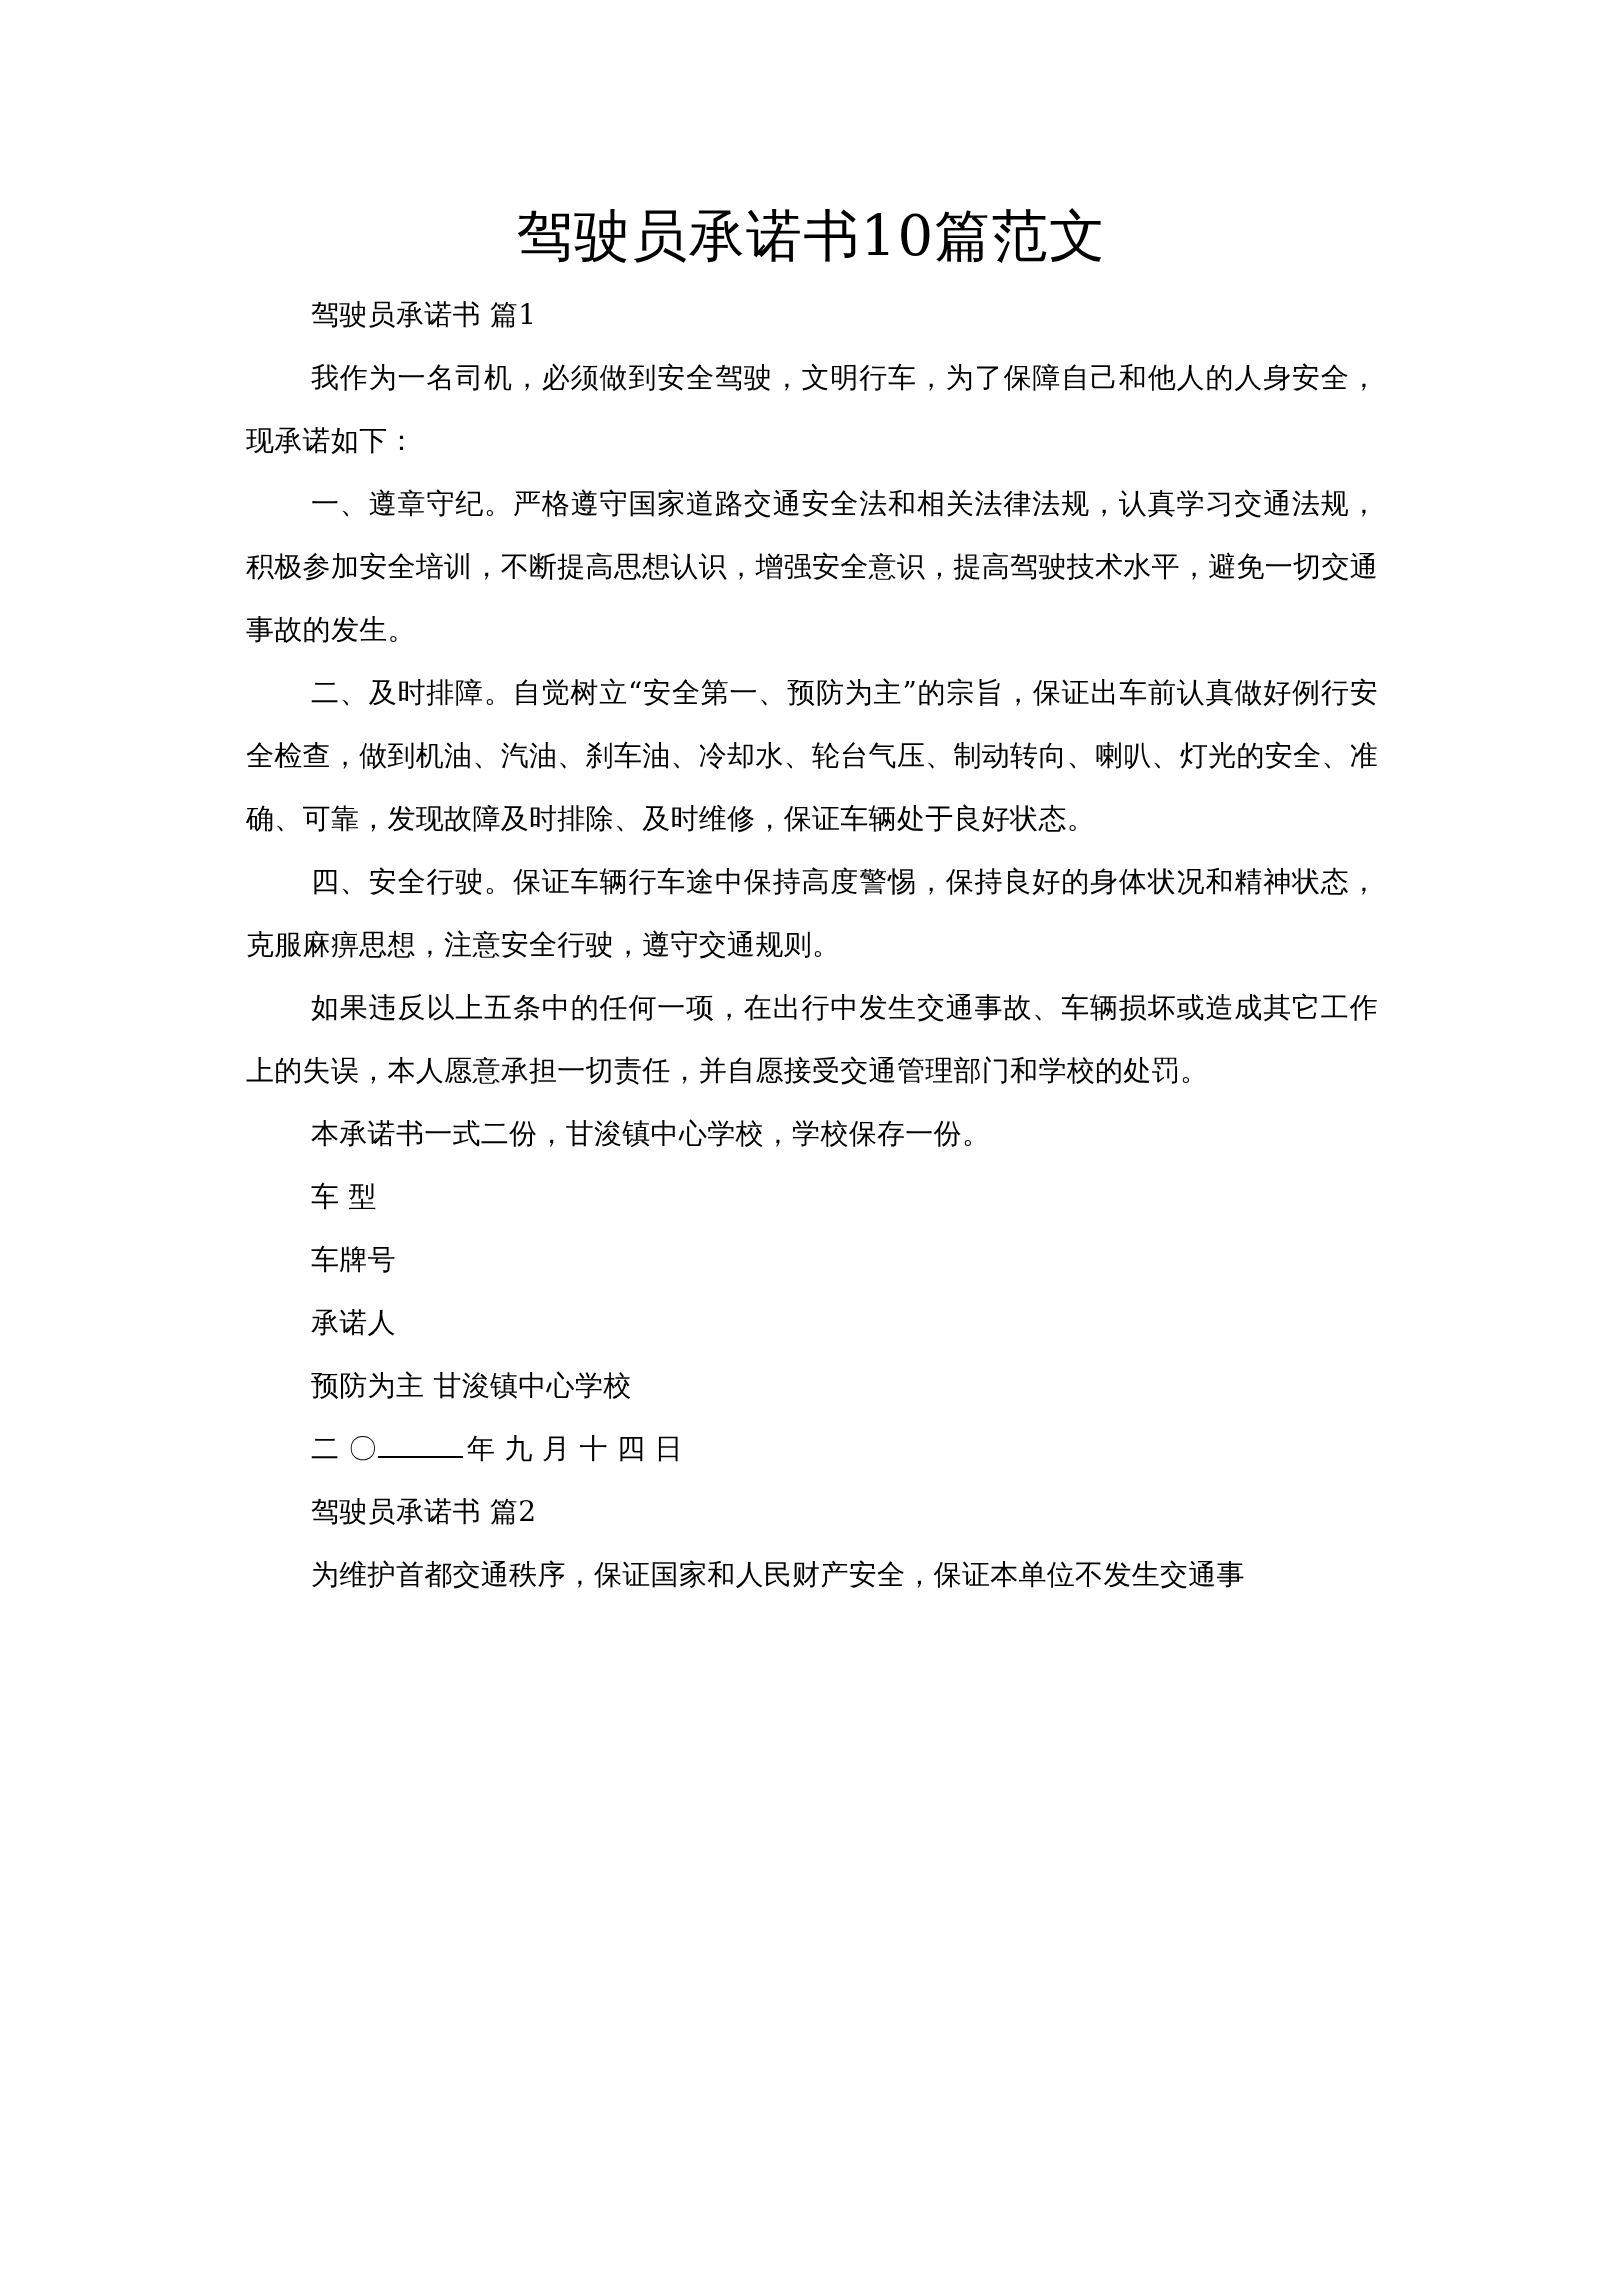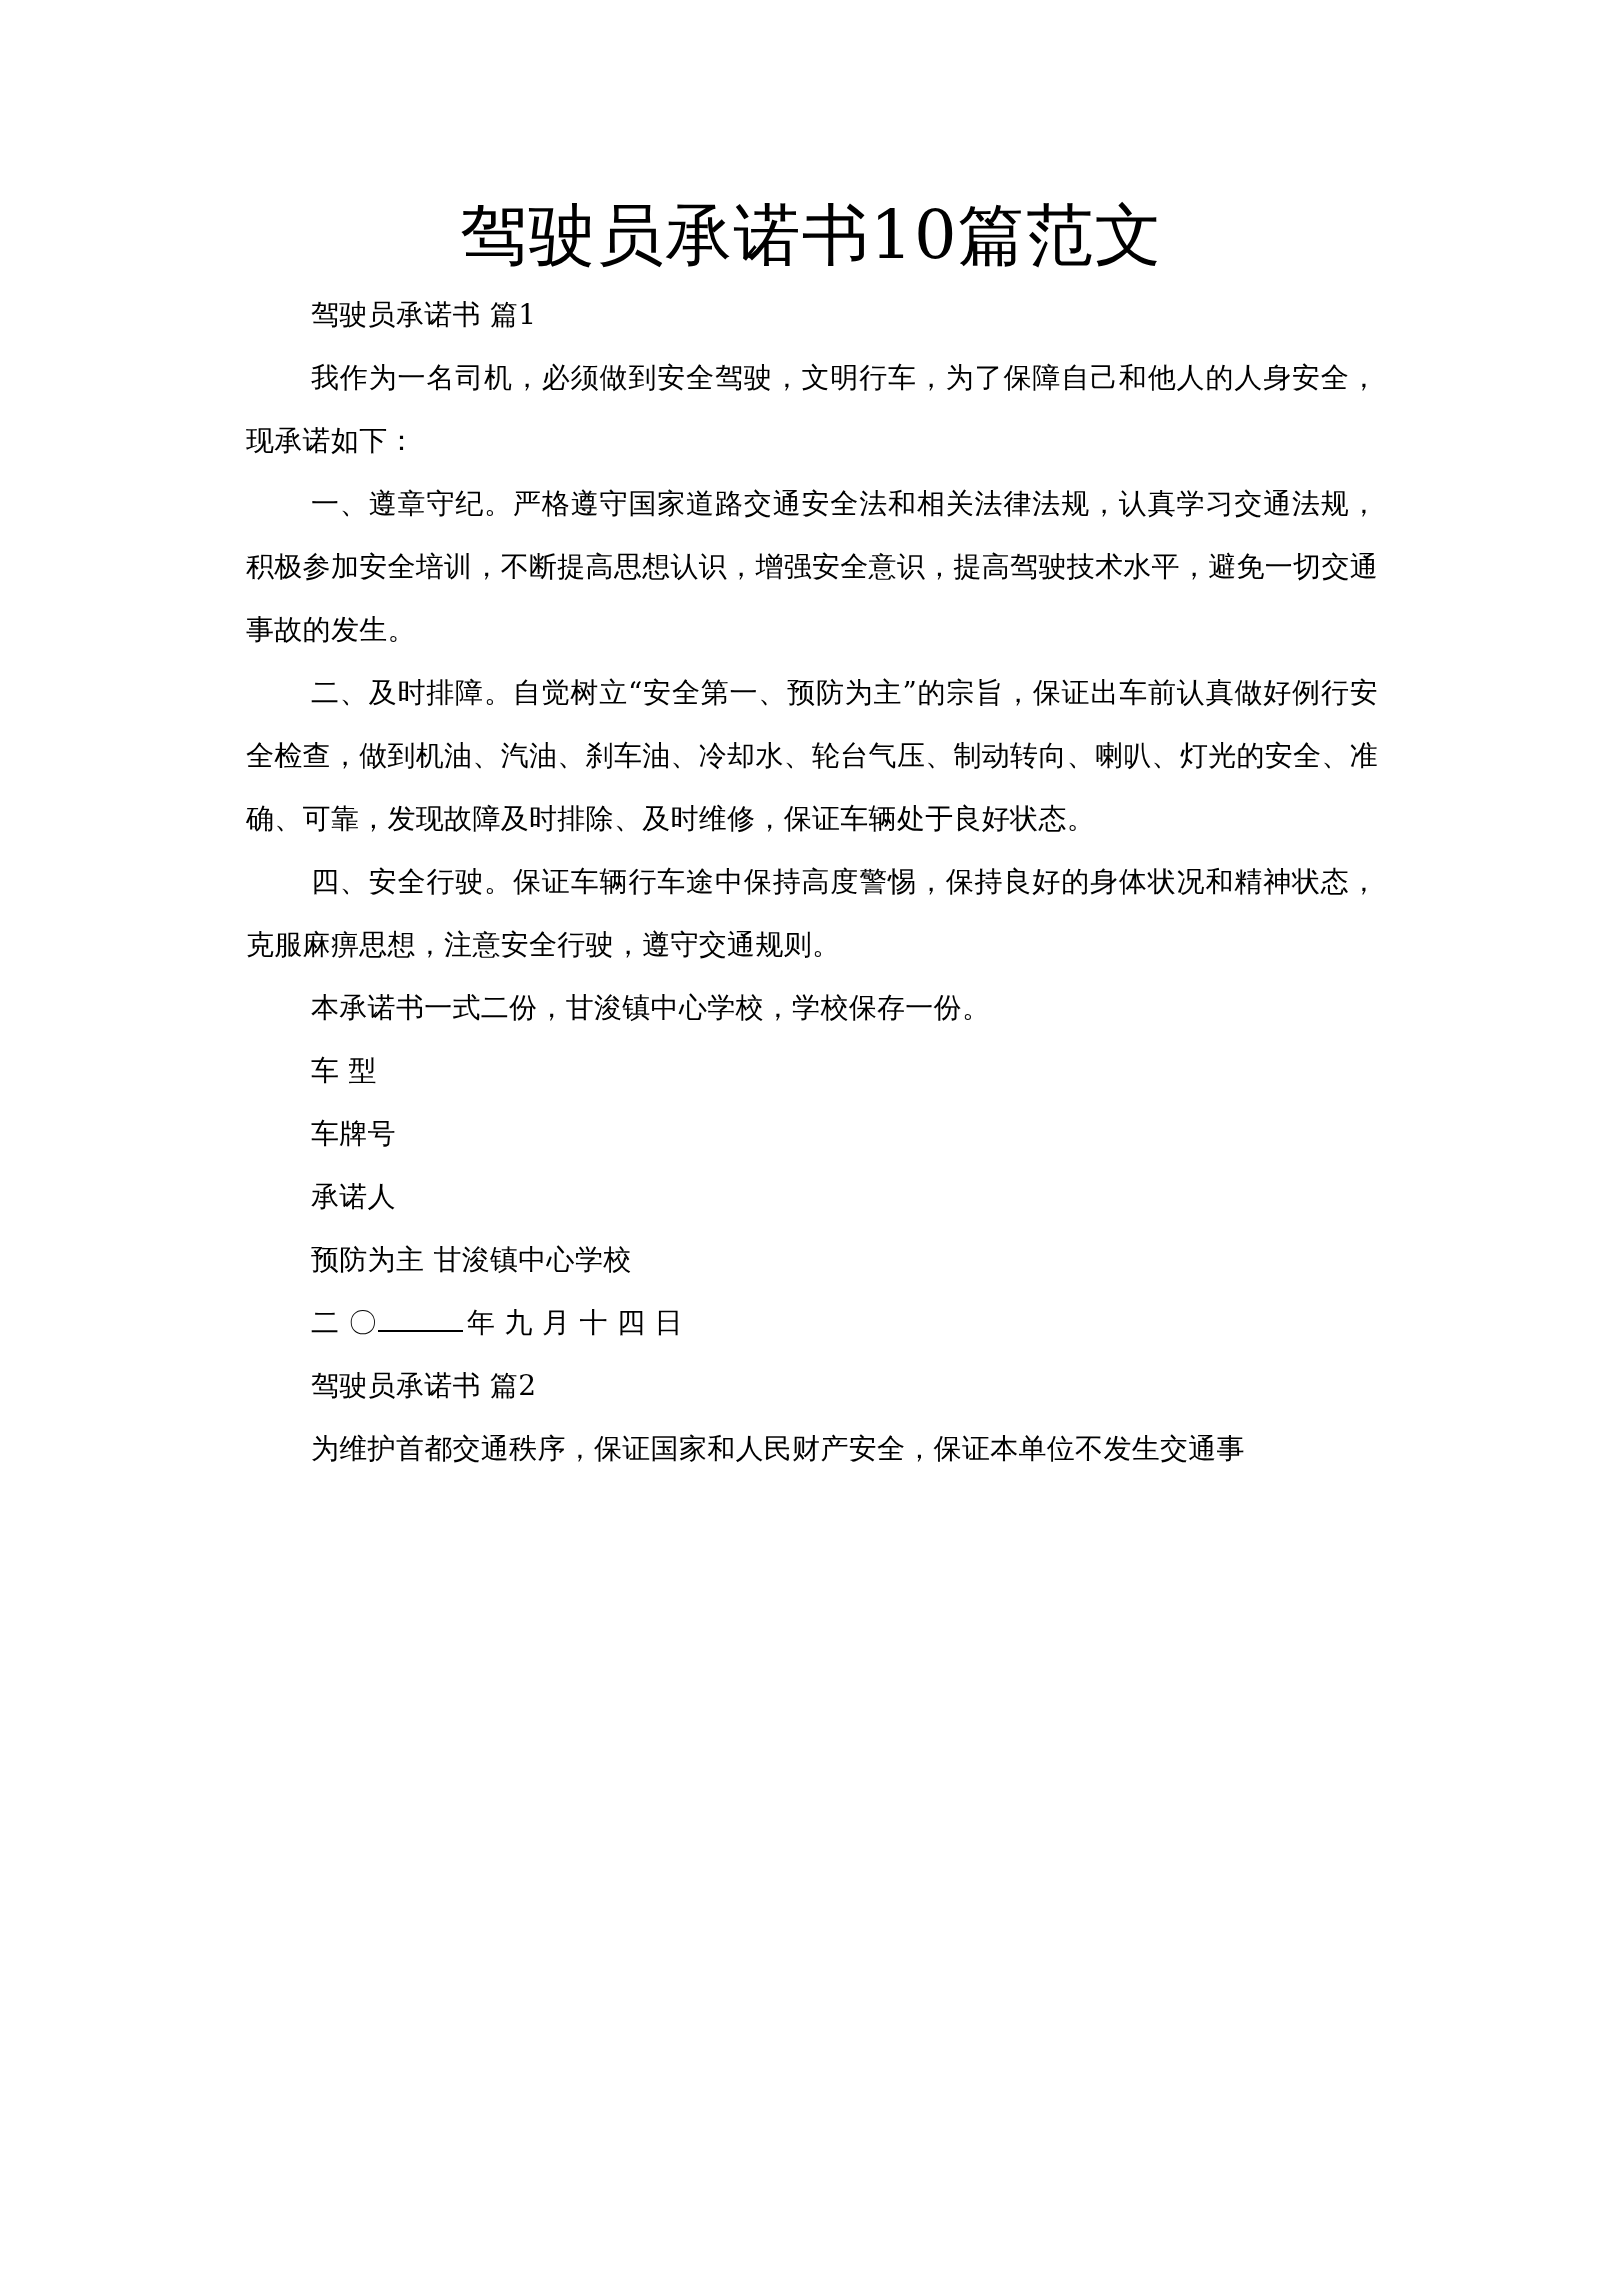--- a/index.html
+++ b/index.html
@@ -22,21 +22,21 @@
       width: 1623px;
       height: 2295px;
       background: #ffffff;
     }
     .title {
       position: absolute;
       left: 0;
       top: 196px;
       width: 1623px;
       text-align: center;
-      font-size: 67px;
+      font-size: 56px;
       line-height: 79px;
       letter-spacing: 1.3px;
       white-space: nowrap;
     }
     .body {
       position: absolute;
       left: 246px;
       top: 283px;
       width: 1132px;
       font-size: 28px;
@@ -74,20 +74,21 @@
   <div class="body">
 
     <p class="para line">驾驶员承诺书 篇1</p>
 
     <p class="para">我作为一名司机，必须做到安全驾驶，文明行车，为了保障自己和他人的人身安全，现承诺如下：</p>
 
     <p class="para">一、遵章守纪。严格遵守国家道路交通安全法和相关法律法规，认真学习交通法规，积极参加安全培训，不断提高思想认识，增强安全意识，提高驾驶技术水平，避免一切交通事故的发生。</p>
     <p class="para">二、及时排障。自觉树立“安全第一、预防为主”的宗旨，保证出车前认真做好例行安全检查，做到机油、汽油、刹车油、冷却水、轮台气压、制动转向、喇叭、灯光的安全、准确、可靠，发现故障及时排除、及时维修，保证车辆处于良好状态。</p>
     <p class="para">四、安全行驶。保证车辆行车途中保持高度警惕，保持良好的身体状况和精神状态，克服麻痹思想，注意安全行驶，遵守交通规则。</p>
 
+    <p class="para">如果违反以上五条中的任何一项，在出行中发生交通事故、车辆损坏或造成其它工作上的失误，本人愿意承担一切责任，并自愿接受交通管理部门和学校的处罚。</p>
 
     <p class="para line">本承诺书一式二份，甘浚镇中心学校，学校保存一份。</p>
 
     <p class="para line">车 型</p>
     <p class="para line">车牌号</p>
     <p class="para line">承诺人</p>
 
     <p class="para line">
       <span>预防为主</span>
       <span>甘浚镇中心学校</span>

